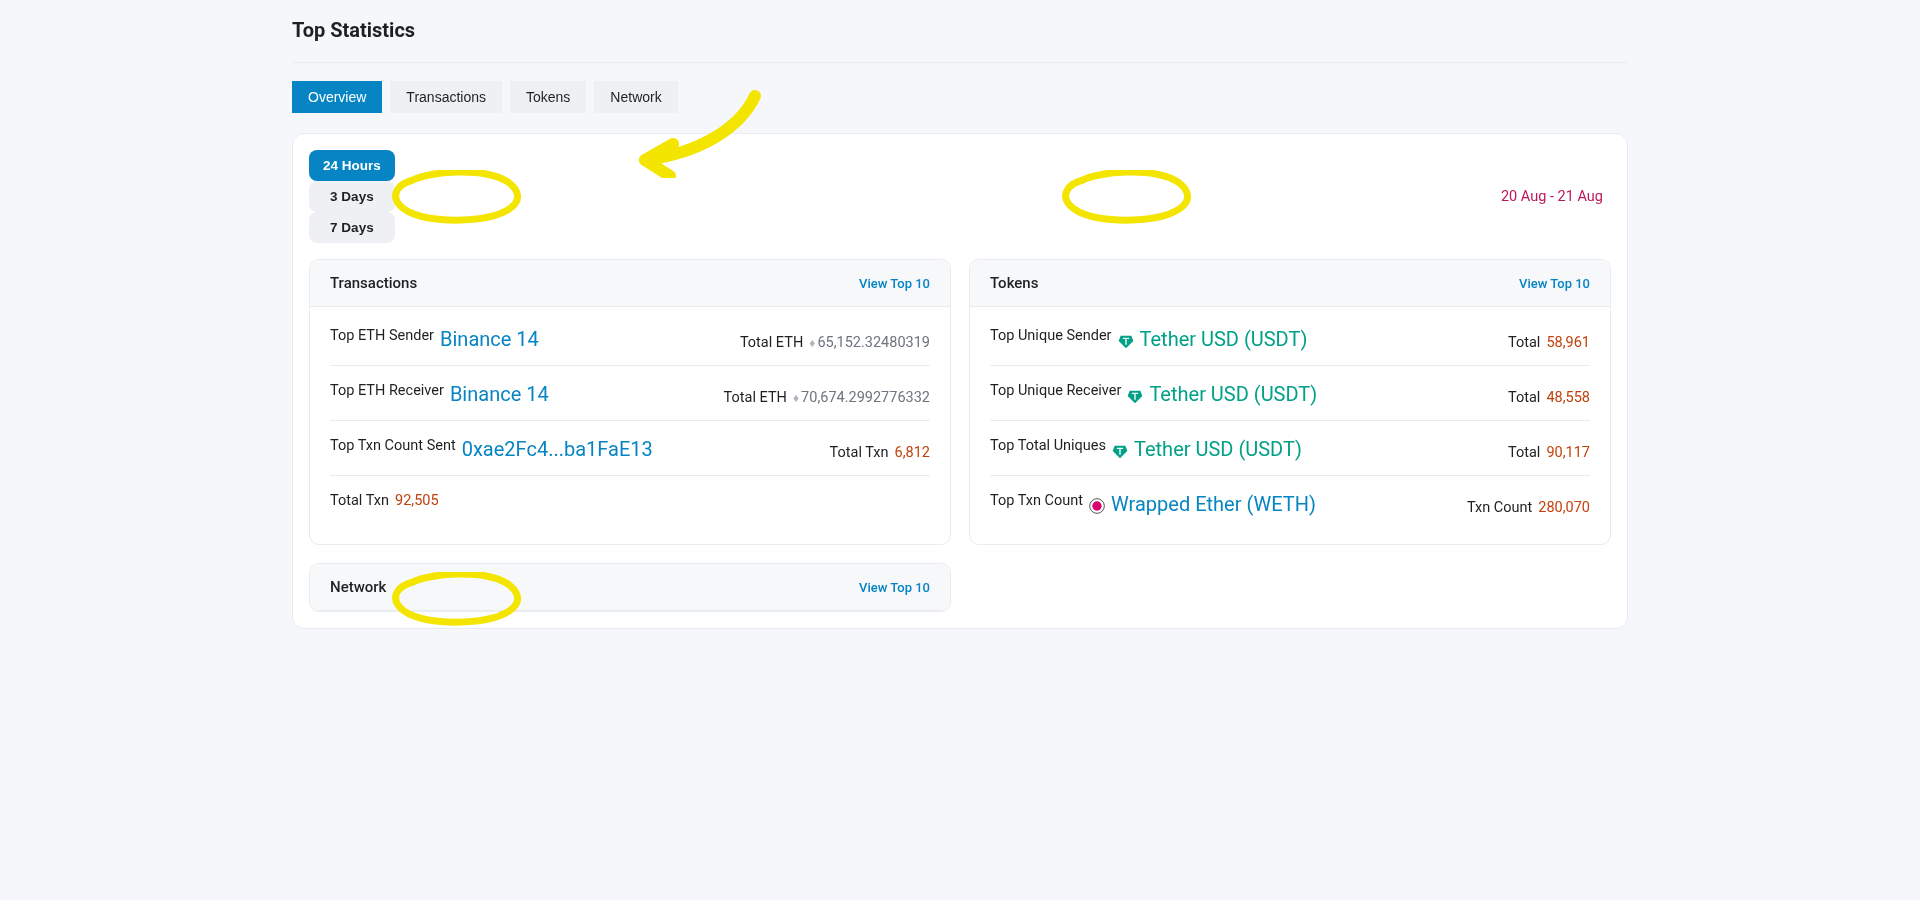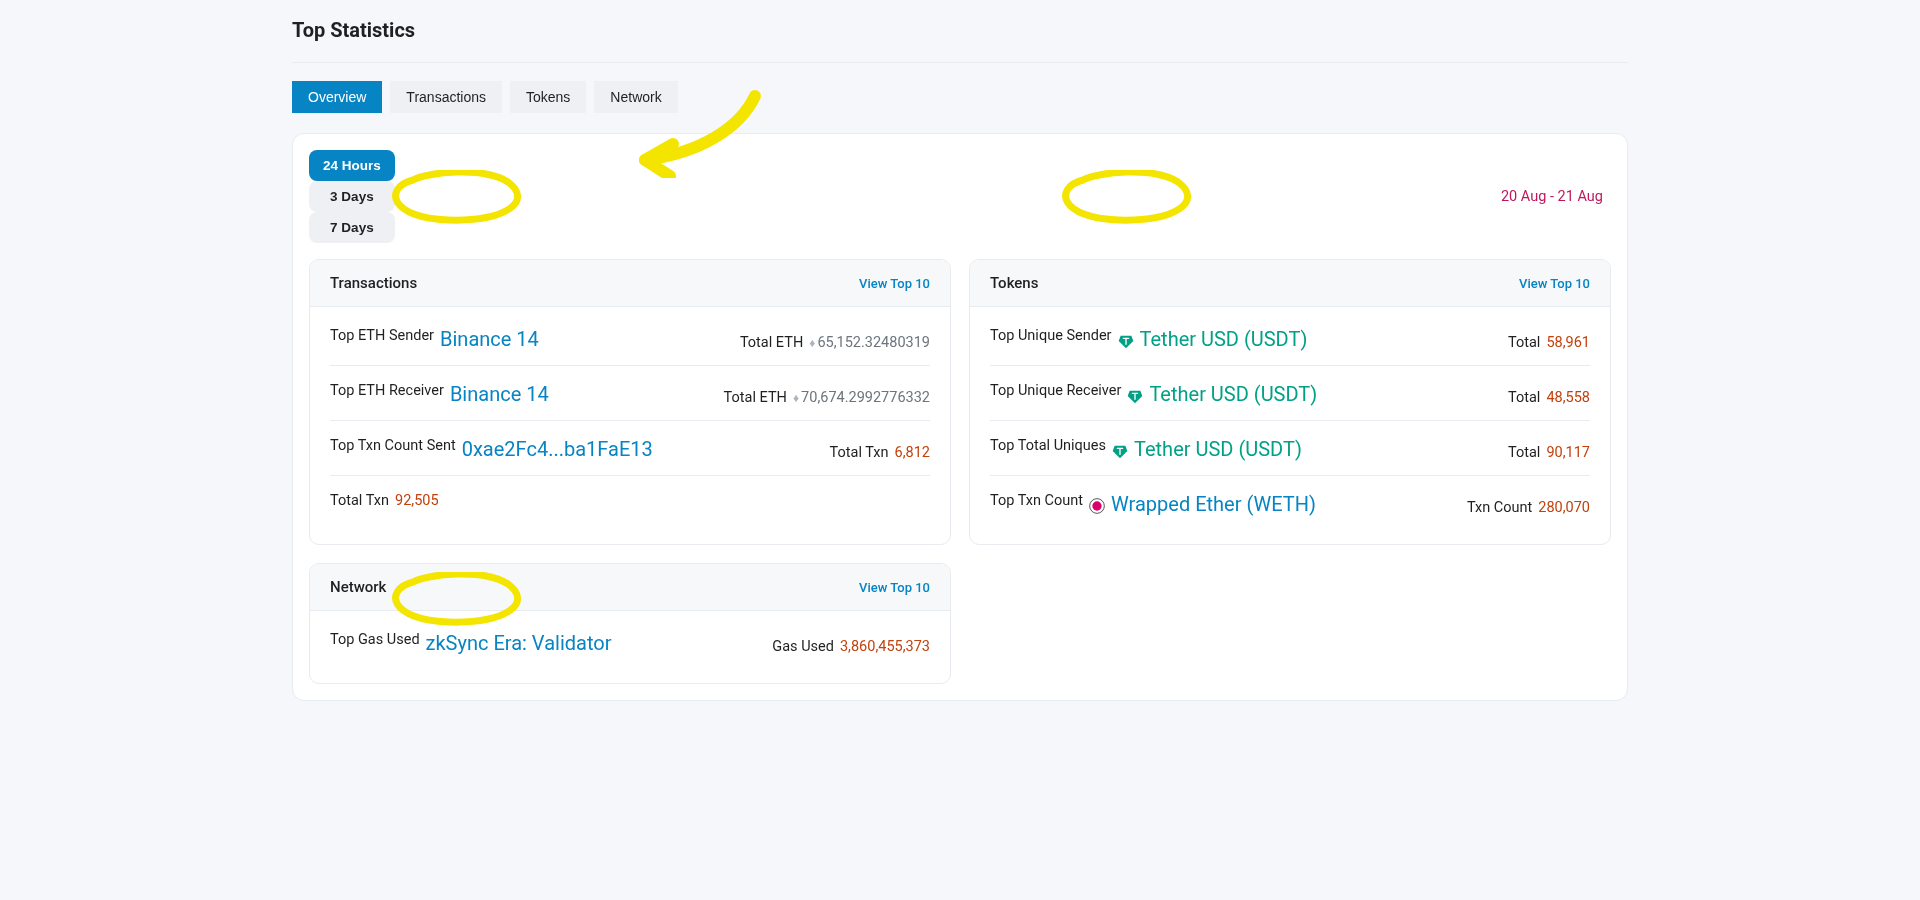--- a/index.html
+++ b/index.html
@@ -312,32 +312,20 @@
         </div>
       </div>
     </div>
 
     <div class="second-row">
 
       <div class="card">
         <div class="card-header">
           <span class="card-title">Network</span>
           <a href="#" class="view-top">View Top 10</a>
-        </div>
-        <div class="card-body">
-          <div class="row">
-            <div class="row-left">
-              <span class="label">Top Gas Used</span>
-              <a href="#" class="link">zkSync Era: Validator</a>
-            </div>
-            <div class="row-right">
-              <span class="label">Gas Used</span>
-              <span class="value">3,860,455,373</span>
-            </div>
-          </div>
         </div>
       </div>
       <div></div>
     </div>
   </div>
 
   <svg class="annot" style="left:335px; top:88px; width:160px; height:90px;" viewBox="0 0 160 90">
     <path d="M140 8 C 125 40, 85 65, 30 72" stroke="#f4e500" stroke-width="12" fill="none" stroke-linecap="round"></path>
     <path d="M30 72 L58 56 M30 72 L55 88" stroke="#f4e500" stroke-width="12" fill="none" stroke-linecap="round"></path>
   </svg>

